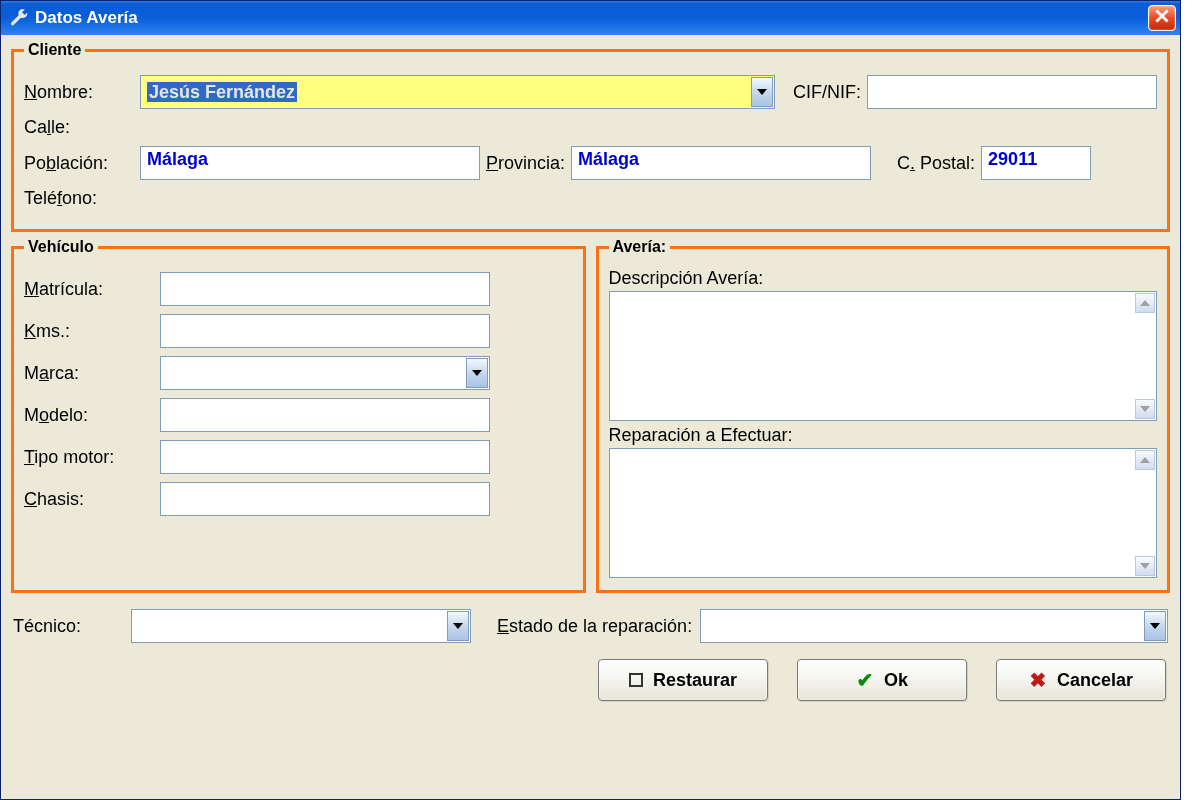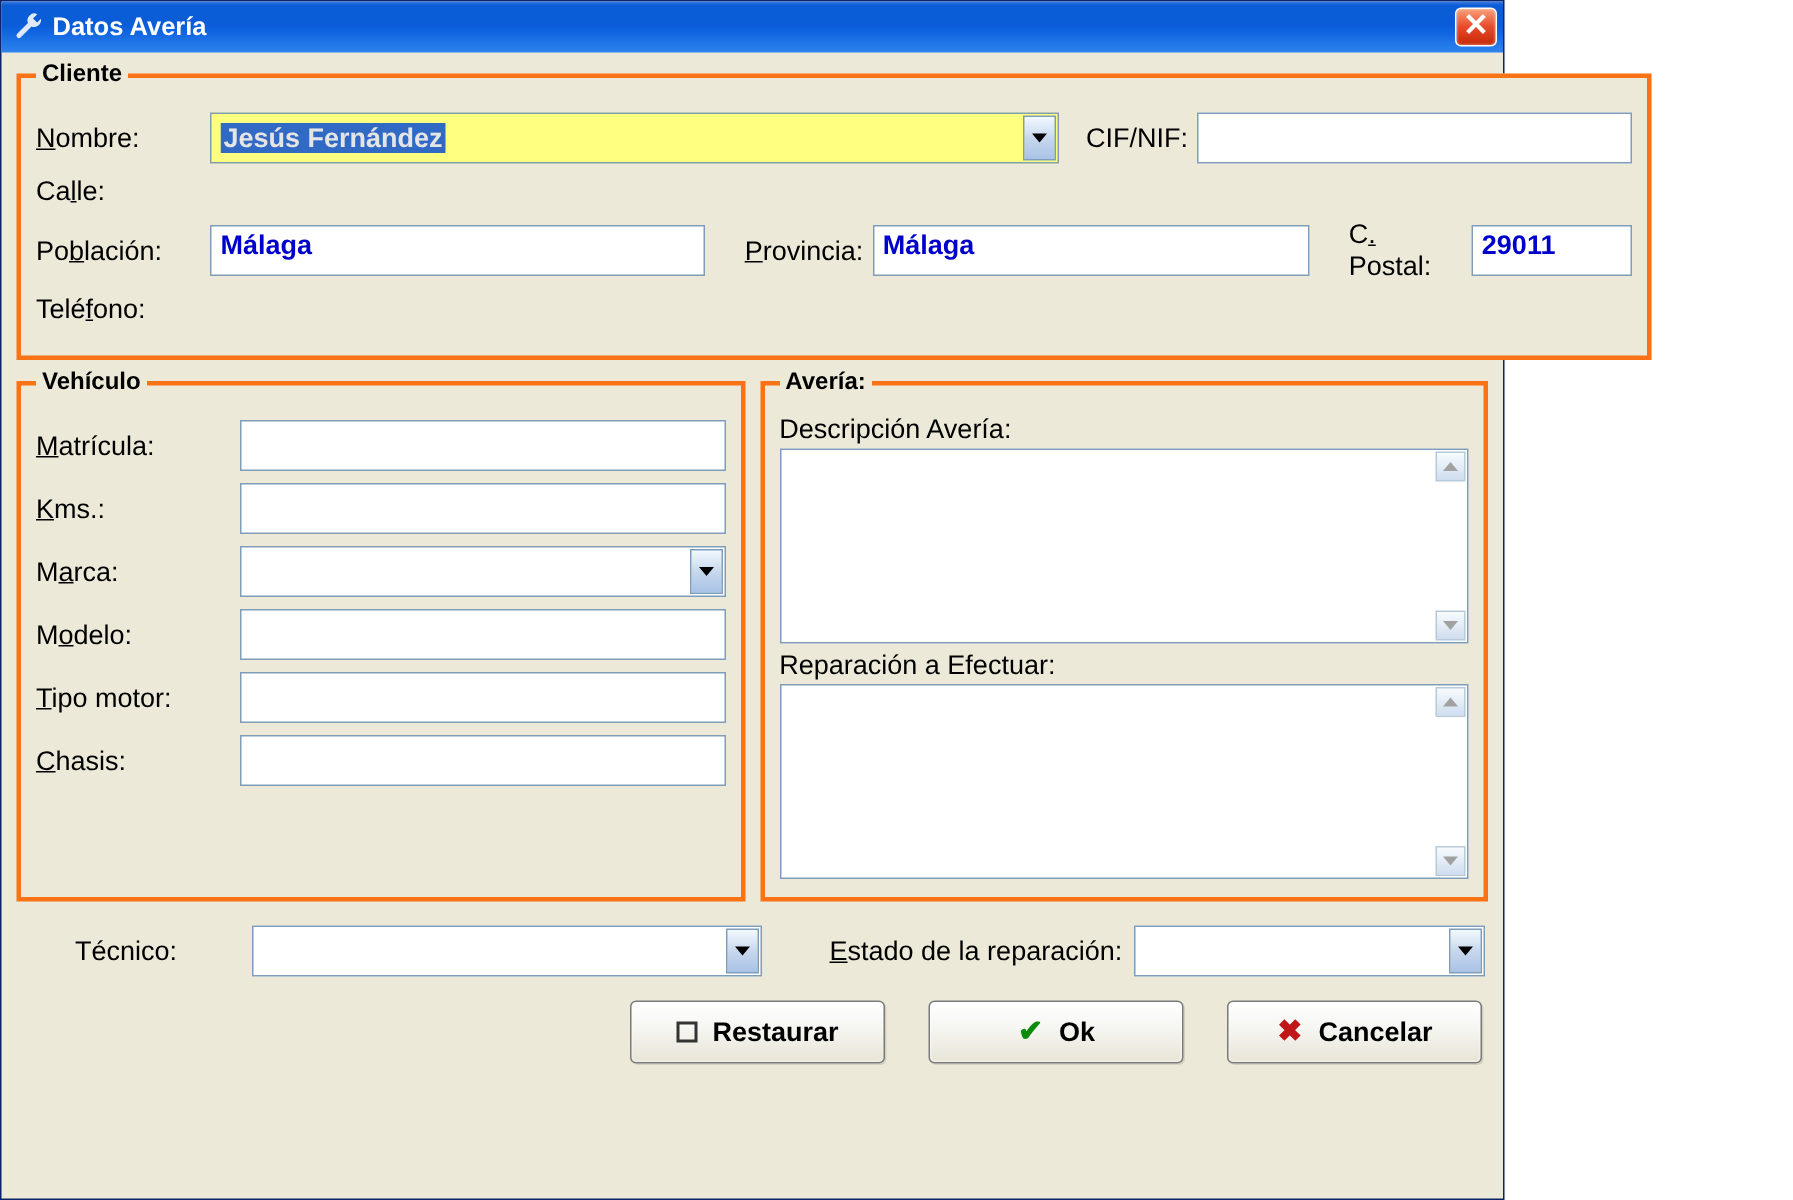--- a/index.html
+++ b/index.html
@@ -5,21 +5,21 @@
   * { box-sizing: border-box; }
   body {
     margin: 0;
     padding: 0;
     font-family: Tahoma, Arial, sans-serif;
     font-size: 14px;
     background: #fff;
     overflow: hidden;
   }
   .window {
-    width: 1003px;
+    width: 1181px;
     height: 800px;
     background: #ece9d8;
     border: 1px solid #0a246a;
     display: flex;
     flex-direction: column;
   }
   .titlebar {
     height: 34px;
     background: linear-gradient(to bottom, #3a79e0 0%, #0a5cd7 8%, #0a5cd7 45%, #1065e0 60%, #2f84f0 100%);
     display: flex;
@@ -125,21 +125,21 @@
   .textarea-wrap .scrollbtn.down { bottom: 1px; }
   .textarea-wrap .scrollbtn::after{
     content:""; width:0;height:0;
     border-left:5px solid transparent;border-right:5px solid transparent;
   }
   .textarea-wrap .scrollbtn.up::after{ border-bottom:6px solid #555; }
   .textarea-wrap .scrollbtn.down::after{ border-top:6px solid #555; }
   .bottom-row {
     display:flex; align-items:center; gap:8px; margin:10px 2px 4px 2px;
   }
-  .bottom-row .lbl { min-width:auto;margin-left:37px; }
+  .bottom-row .lbl { min-width:auto; }
   .buttons-row {
     display:flex; justify-content:flex-end; gap:29px; margin: 16px 4px 0 0;
   }
   .btn {
     height: 42px;
     min-width: 170px;
     background: linear-gradient(to bottom, #ffffff, #f5f5f1 45%, #e8e5d6);
     border: 1px solid #7a7a7a;
     border-radius: 4px;
     font-size: 18px;
@@ -151,21 +151,21 @@
   .btn .ico { width:18px; height:18px; display:flex; align-items:center; justify-content:center;}
   .ico.reset { border:2px solid #333; width:14px; height:14px; }
   .ico.ok { color:#0b8a0b; font-size:20px; line-height:1; }
   .ico.cancel { color:#c01818; font-size:20px; line-height:1; font-weight:bold;}
   
   .w-nombre { flex:1; }
   .w-cif-lbl { min-width:auto; margin-left:12px; }
   .w-cif { width: 290px; }
   .w-calle { flex:1; }
   .w-pob { width: 340px; }
-  .w-prov-lbl { min-width:auto; margin-left:20px; }
+  .w-prov-lbl { min-width:auto; }
   .w-prov { width: 300px; }
   .w-cp-lbl { min-width:auto; margin-left:20px; }
   .w-cp { width: 110px; }
   .w-tel { width: 330px; }
   .w-tecnico { width: 340px; }
   .w-estado-lbl { min-width:auto; margin-left:18px;}
   .w-estado { flex:1; }
 </style>
 </head>
 <body>

